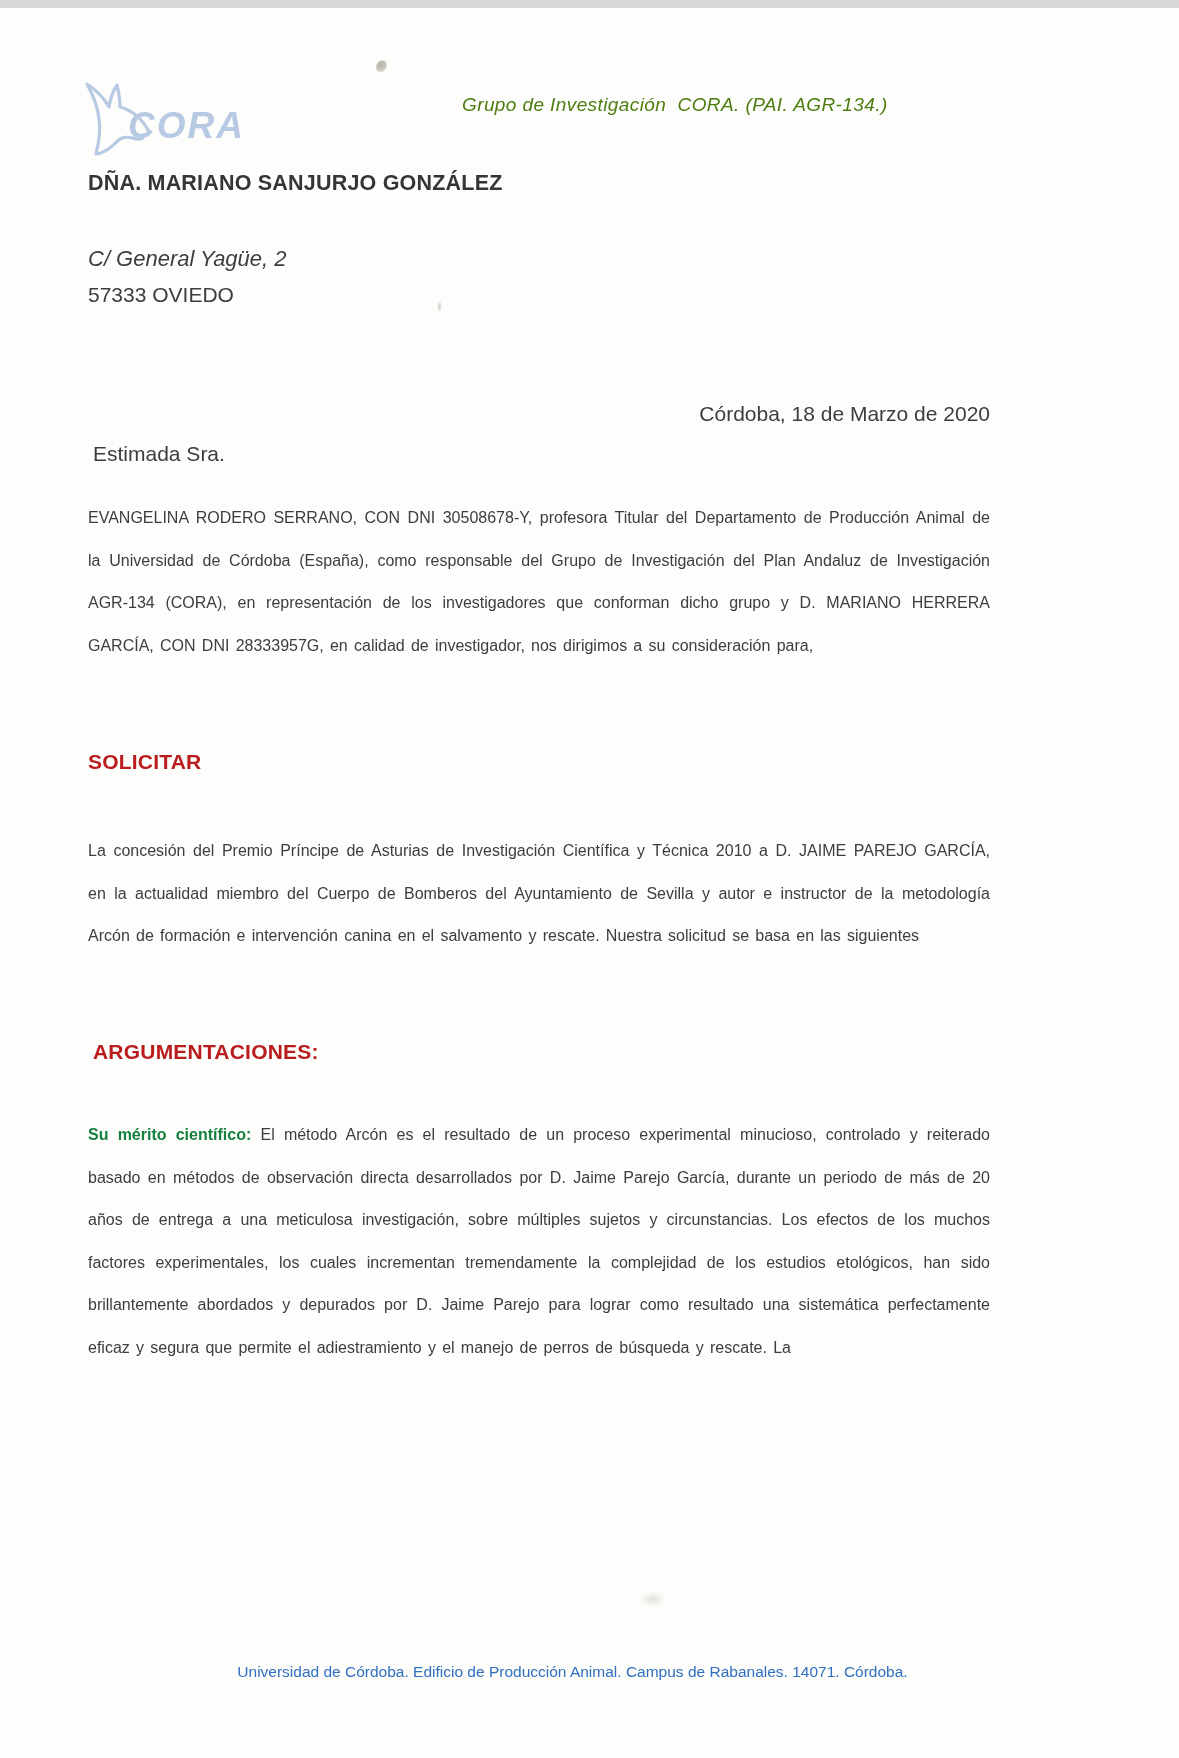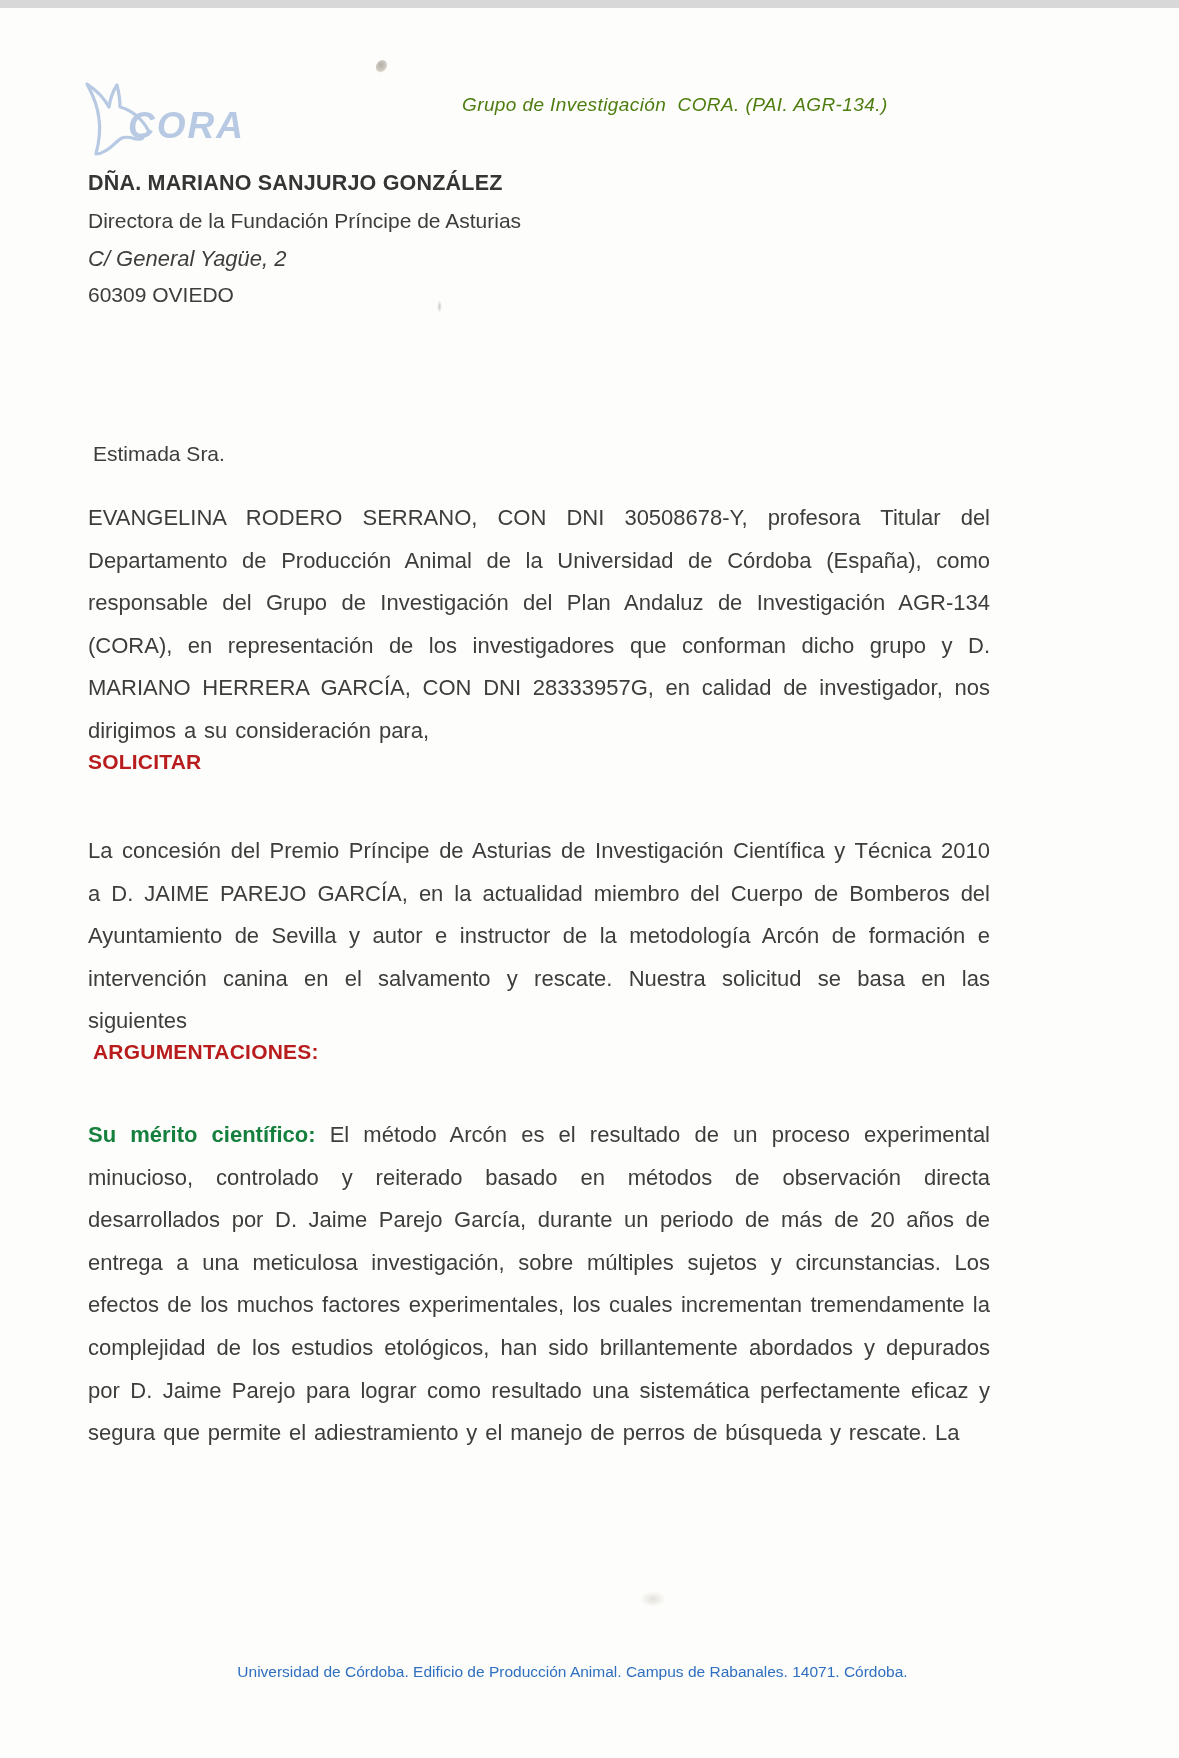--- a/index.html
+++ b/index.html
@@ -22,21 +22,21 @@
   
   .recipient-name{position:absolute;left:88px;top:163px;font-size:21.5px;font-weight:bold;color:#353535;letter-spacing:0.2px;}
   .recipient-role{position:absolute;left:88px;top:201px;font-size:21px;}
   .recipient-street{position:absolute;left:88px;top:238px;font-size:22px;font-style:italic;}
   .recipient-city{position:absolute;left:88px;top:275px;font-size:21px;}
   
   .dateline{position:absolute;left:88px;top:394px;width:902px;text-align:right;font-size:21px;}
   .salutation{position:absolute;left:93px;top:434px;font-size:21px;}
   .para{
     position:absolute;left:88px;width:902px;
-    font-size:22px;line-height:42.6px;
+    font-size:16px;line-height:42.6px;
     text-align:justify;word-spacing:1.8px;
   }
   .intro{top:489px;}
   .request{top:822px;}
   .merit{top:1106px;}
   .heading{
     position:absolute;left:88px;font-size:21px;font-weight:bold;color:#b91c1c;
     letter-spacing:0.2px;
   }
   .h-solicitar{top:742px;}
@@ -68,24 +68,24 @@
     <path d="M14 78 C17 66 19 55 17 43 C16 32 11 19 5 8 C14 14 22 22 27 31 C28 24 31 15 35 9 C37 17 38 25 38 31 C50 34 61 44 66 54 C68 58 66 60 61 59 C62 62 60 64 55 63 C50 62 45 60 40 62 C34 65 30 72 23 75 C20 77 17 78 14 78 Z" fill="none" stroke="#b7c9e3" stroke-width="3.2" stroke-linejoin="round"></path>
     <text x="46" y="62" font-family="Liberation Sans, sans-serif" font-size="37" font-weight="bold" font-style="italic" letter-spacing="2" fill="#b7c9e3">CORA</text>
   </svg>
   <div class="tagline">Grupo de Investigación  CORA. (PAI. AGR-134.)</div>
 
   <div class="artifact a1"></div>
   <div class="artifact a2"></div>
   <div class="artifact a3"></div>
 
   <div class="recipient-name">DÑA. MARIANO SANJURJO GONZÁLEZ</div>
-  <div class="recipient-role">Directora de la Fundación Príncipe de Asturias</div>
   <div class="recipient-street">C/ General Yagüe, 2</div>
-  <div class="recipient-city">60309 OVIEDO</div>
+  <div class="recipient-city">57333 OVIEDO</div>
 
+  <div class="dateline">Córdoba, 18 de Marzo de 2020</div>
   <div class="salutation">Estimada Sra.</div>
 
   <div class="para intro">EVANGELINA RODERO SERRANO, CON DNI 30508678-Y, profesora Titular del Departamento de Producción Animal de la Universidad de Córdoba (España), como responsable del Grupo de Investigación del Plan Andaluz de Investigación AGR-134 (CORA), en representación de los investigadores que conforman dicho grupo y D. MARIANO HERRERA GARCÍA, CON DNI 28333957G,  en calidad  de investigador,  nos dirigimos a  su consideración  para,</div>
 
   <div class="heading h-solicitar">SOLICITAR</div>
 
   <div class="para request">La concesión del Premio Príncipe de Asturias de Investigación Científica y Técnica 2010 a D. JAIME PAREJO GARCÍA, en la actualidad  miembro del  Cuerpo de Bomberos del Ayuntamiento de Sevilla y autor  e instructor de la metodología Arcón de formación e intervención canina en el salvamento  y rescate. Nuestra solicitud  se basa en las siguientes</div>
 
   <div class="heading h-argument">ARGUMENTACIONES:</div>
 

